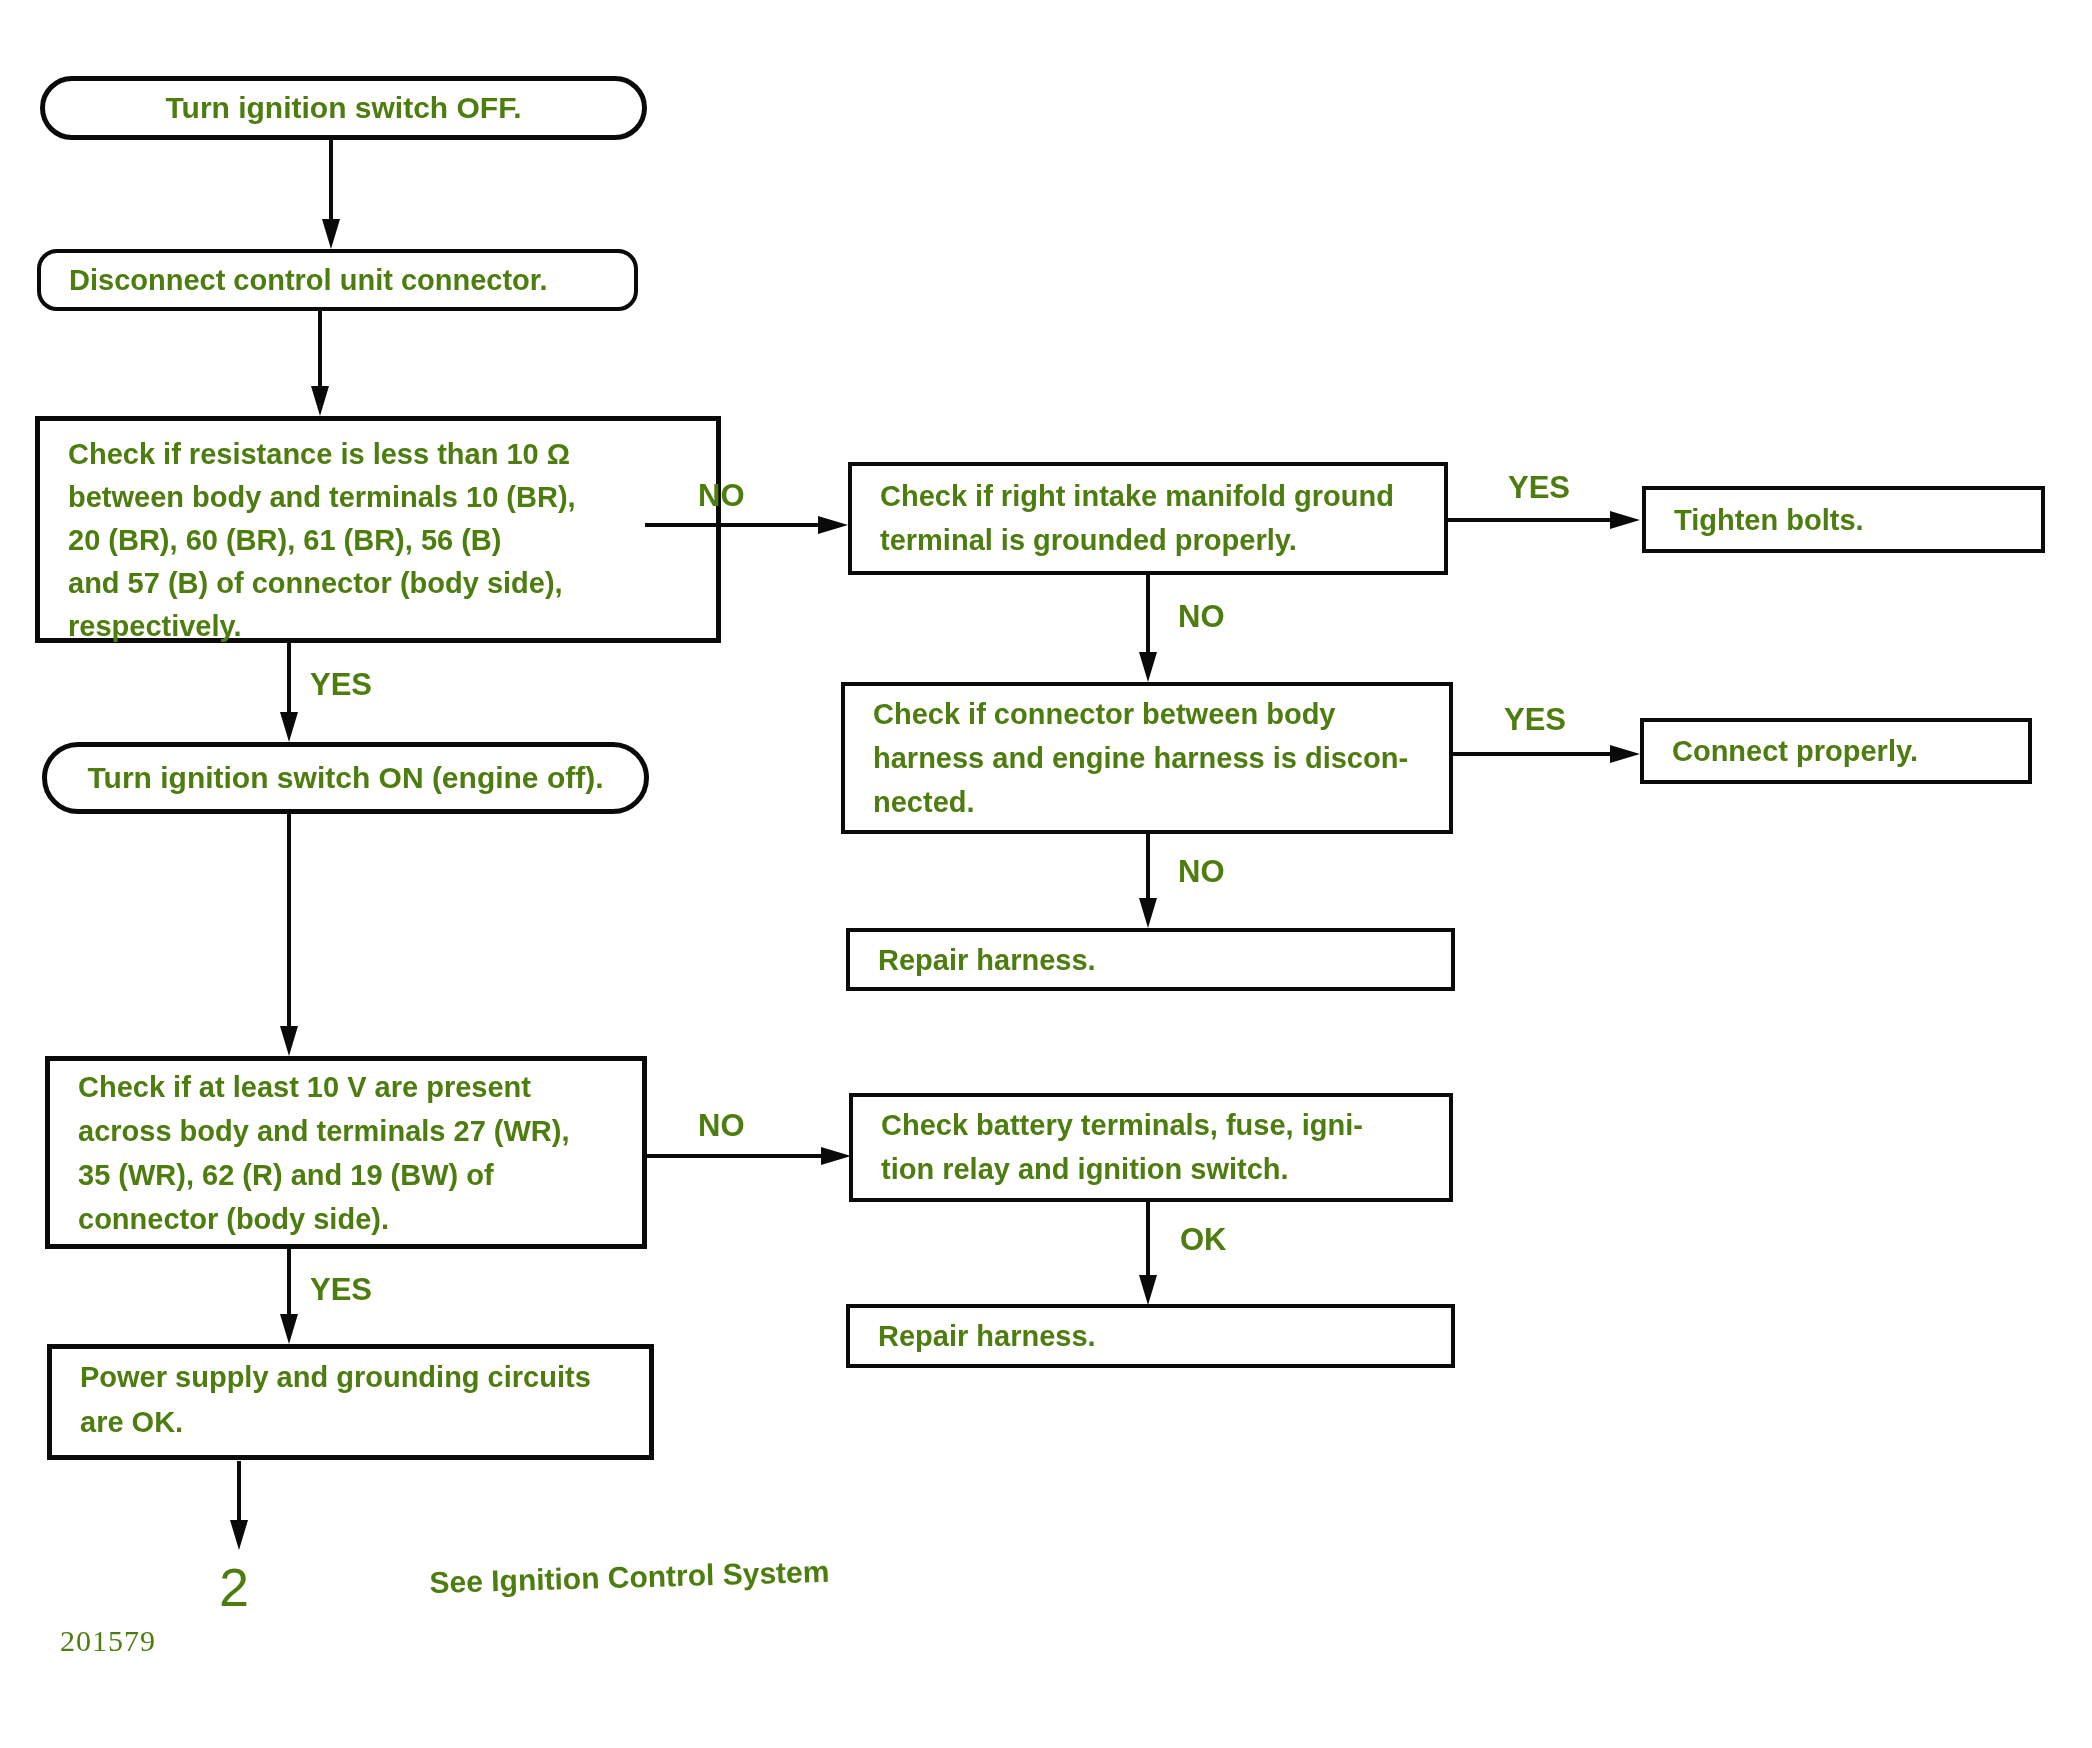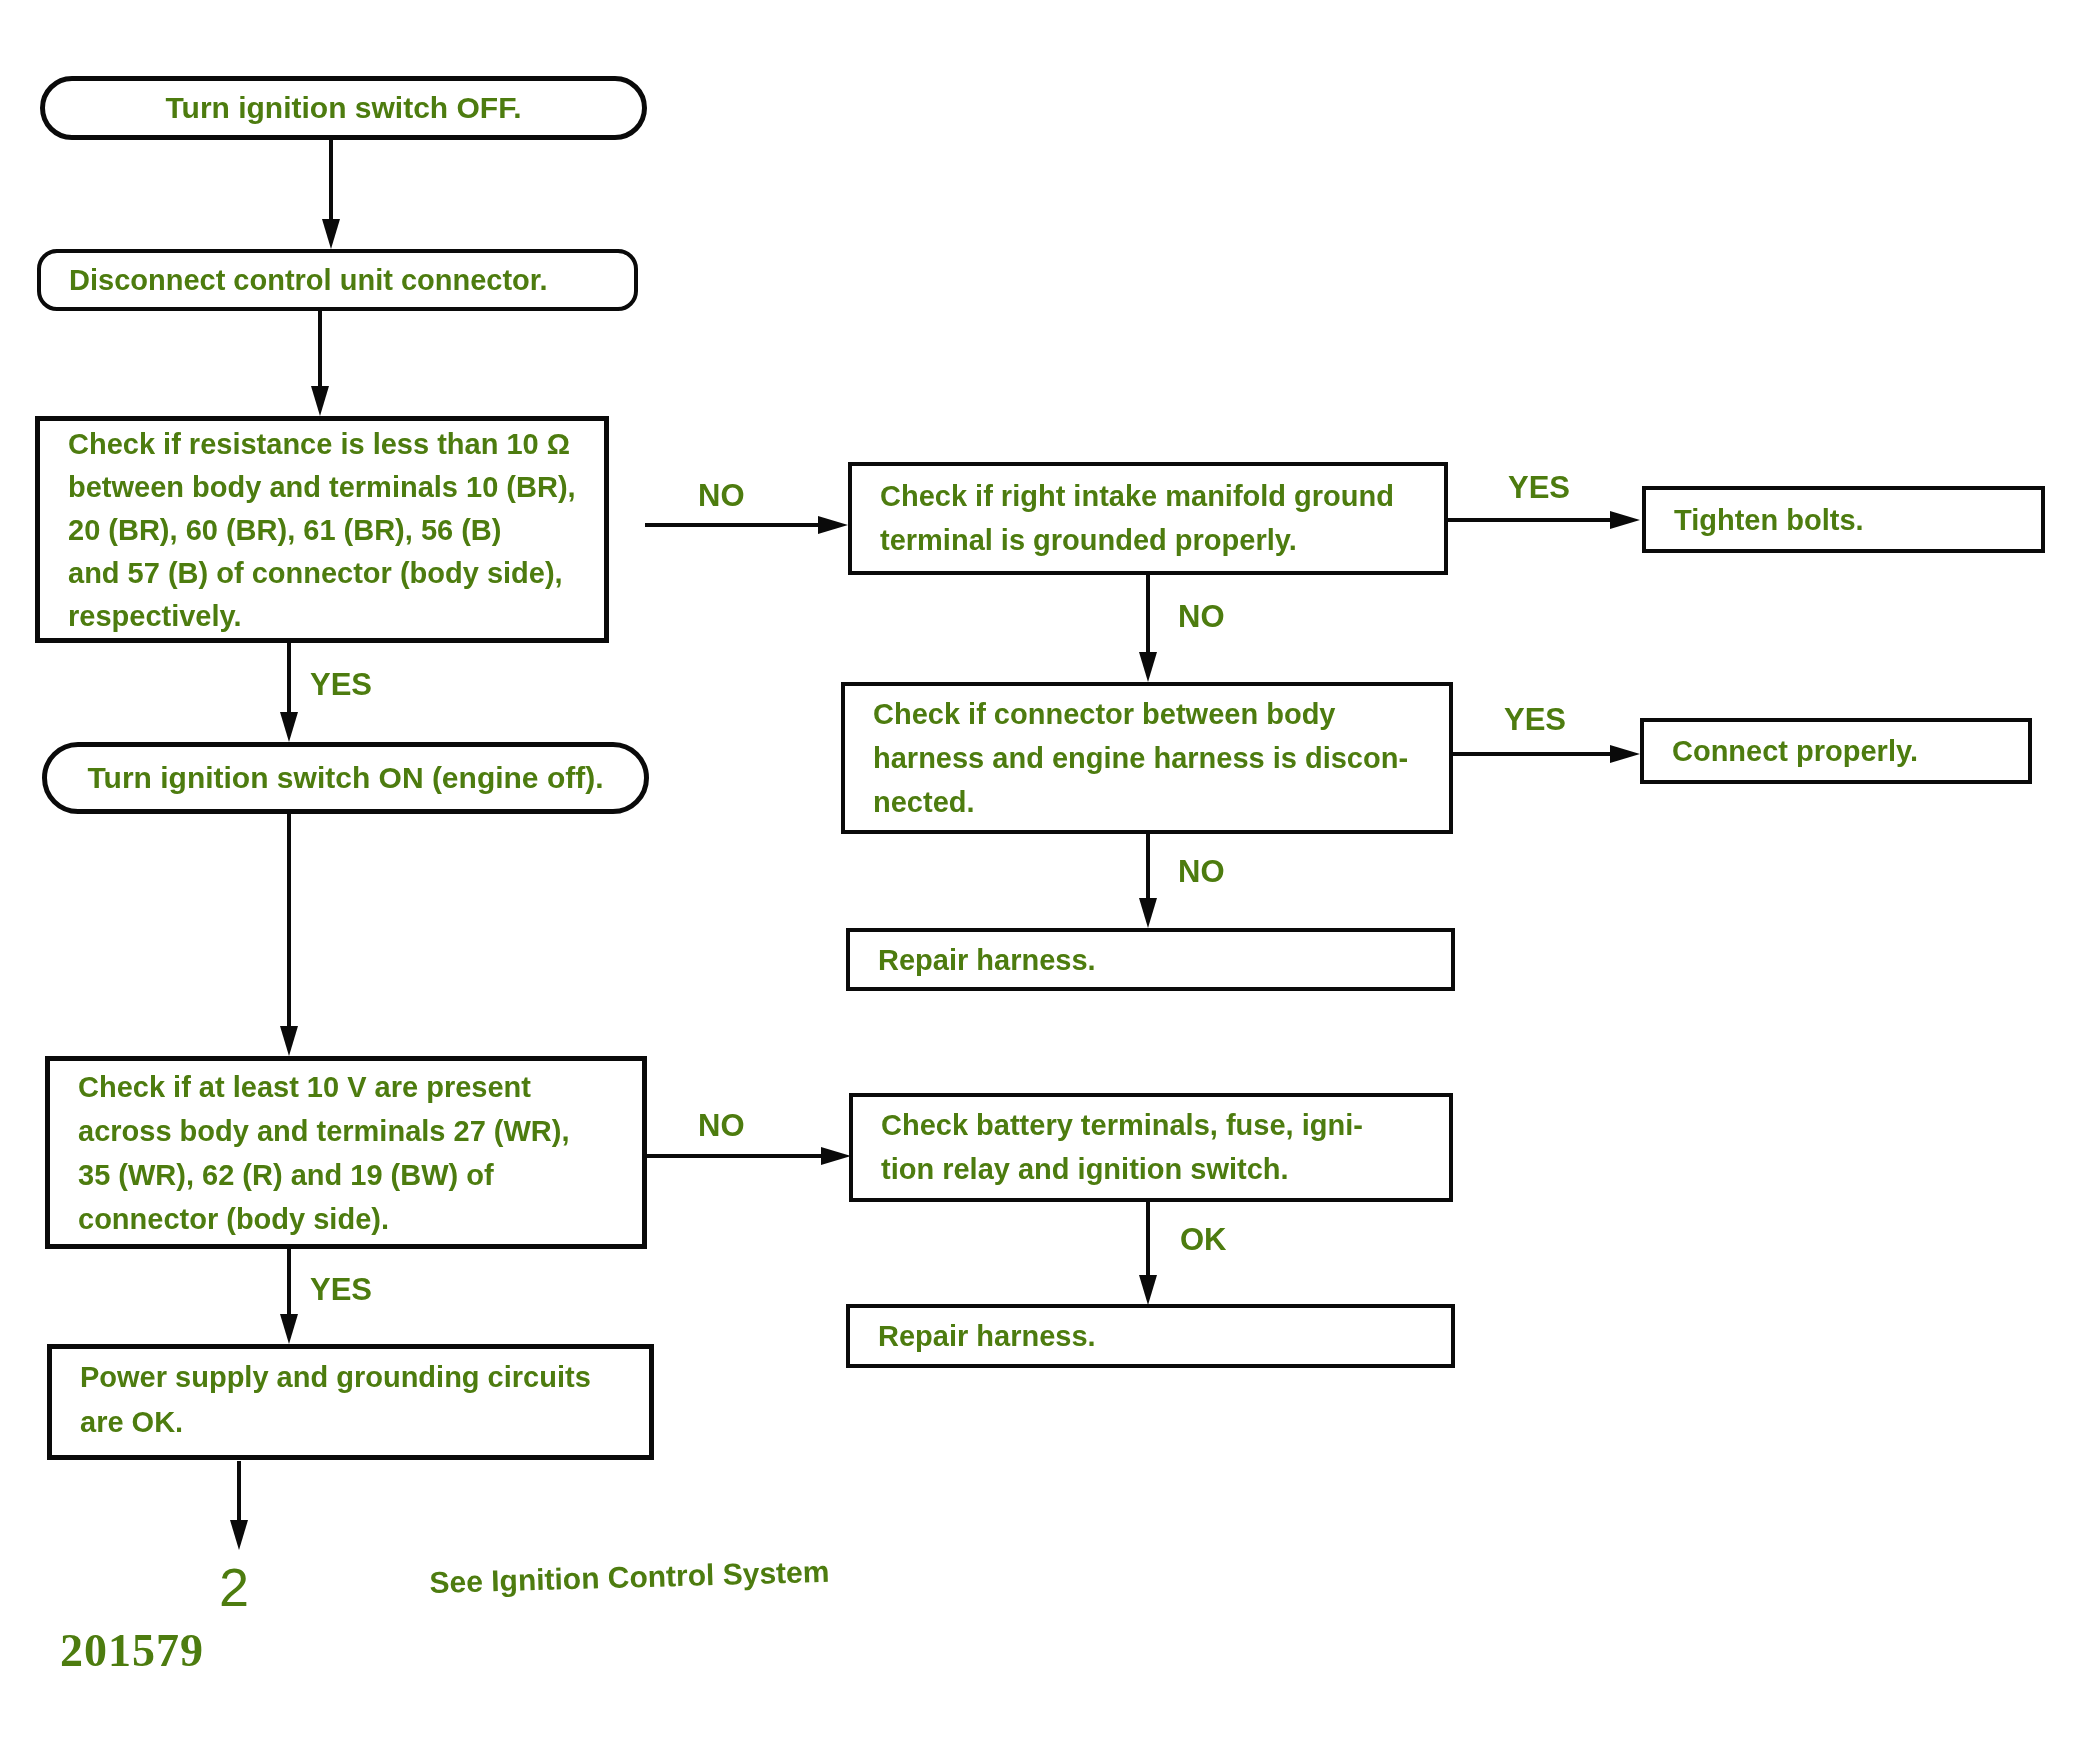--- a/index.html
+++ b/index.html
@@ -20,42 +20,42 @@
   .stadium .tl{padding-left:0;font-size:30px;line-height:30px;}
   .vline{position:absolute;width:4px;background:#0a0a0a;}
   .hline{position:absolute;height:4px;background:#0a0a0a;}
   .arrow-down{position:absolute;width:0;height:0;
     border-left:9px solid transparent;border-right:9px solid transparent;border-top:30px solid #0a0a0a;}
   .arrow-right{position:absolute;width:0;height:0;
     border-top:9px solid transparent;border-bottom:9px solid transparent;border-left:30px solid #0a0a0a;}
   .lbl{position:absolute;font-size:31px;font-weight:700;white-space:nowrap;}
   .page-ref{position:absolute;font-size:54px;font-weight:400;}
   .see-note{position:absolute;font-size:30px;font-weight:700;transform:rotate(-1.6deg);transform-origin:left bottom;white-space:nowrap;}
-  .doc-number{position:absolute;font-size:46px;font-weight:700;font-family:"Liberation Serif","DejaVu Serif",serif;letter-spacing:1px;}
+  .doc-number{position:absolute;font-size:30px;font-weight:400;font-family:"Liberation Serif","DejaVu Serif",serif;letter-spacing:1px;}
 </style>
 </head>
 <body>
 
 <div class="canvas">
 
   <div class="node stadium thick" style="left:40px;top:76px;width:607px;height:64px;">
     <div class="tl">Turn ignition switch OFF.</div>
   </div>
 
   <div class="vline" style="left:329px;top:139px;height:82px;"></div>
   <div class="arrow-down" style="left:322px;top:219px;"></div>
 
   <div class="node single" style="left:37px;top:249px;width:601px;height:62px;border-radius:20px;">
     <div class="tl">Disconnect control unit connector.</div>
   </div>
 
   <div class="vline" style="left:318px;top:310px;height:78px;"></div>
   <div class="arrow-down" style="left:311px;top:386px;"></div>
 
-  <div class="node multi thick" style="left:35px;top:416px;width:574px;height:227px;padding-top:2px;">
+  <div class="node multi thick" style="left:35px;top:416px;width:686px;height:227px;padding-top:12px;">
     <div class="tl" style="line-height:43px;">Check if resistance is less than 10 Ω</div>
     <div class="tl" style="line-height:43px;">between body and terminals 10 (BR),</div>
     <div class="tl" style="line-height:43px;">20 (BR), 60 (BR), 61 (BR), 56 (B)</div>
     <div class="tl" style="line-height:43px;">and 57 (B) of connector (body side),</div>
     <div class="tl" style="line-height:43px;">respectively.</div>
   </div>
 
   <div class="vline" style="left:287px;top:643px;height:72px;"></div>
   <div class="arrow-down" style="left:280px;top:712px;"></div>
   <div class="lbl" style="left:310px;top:667px;">YES</div>

